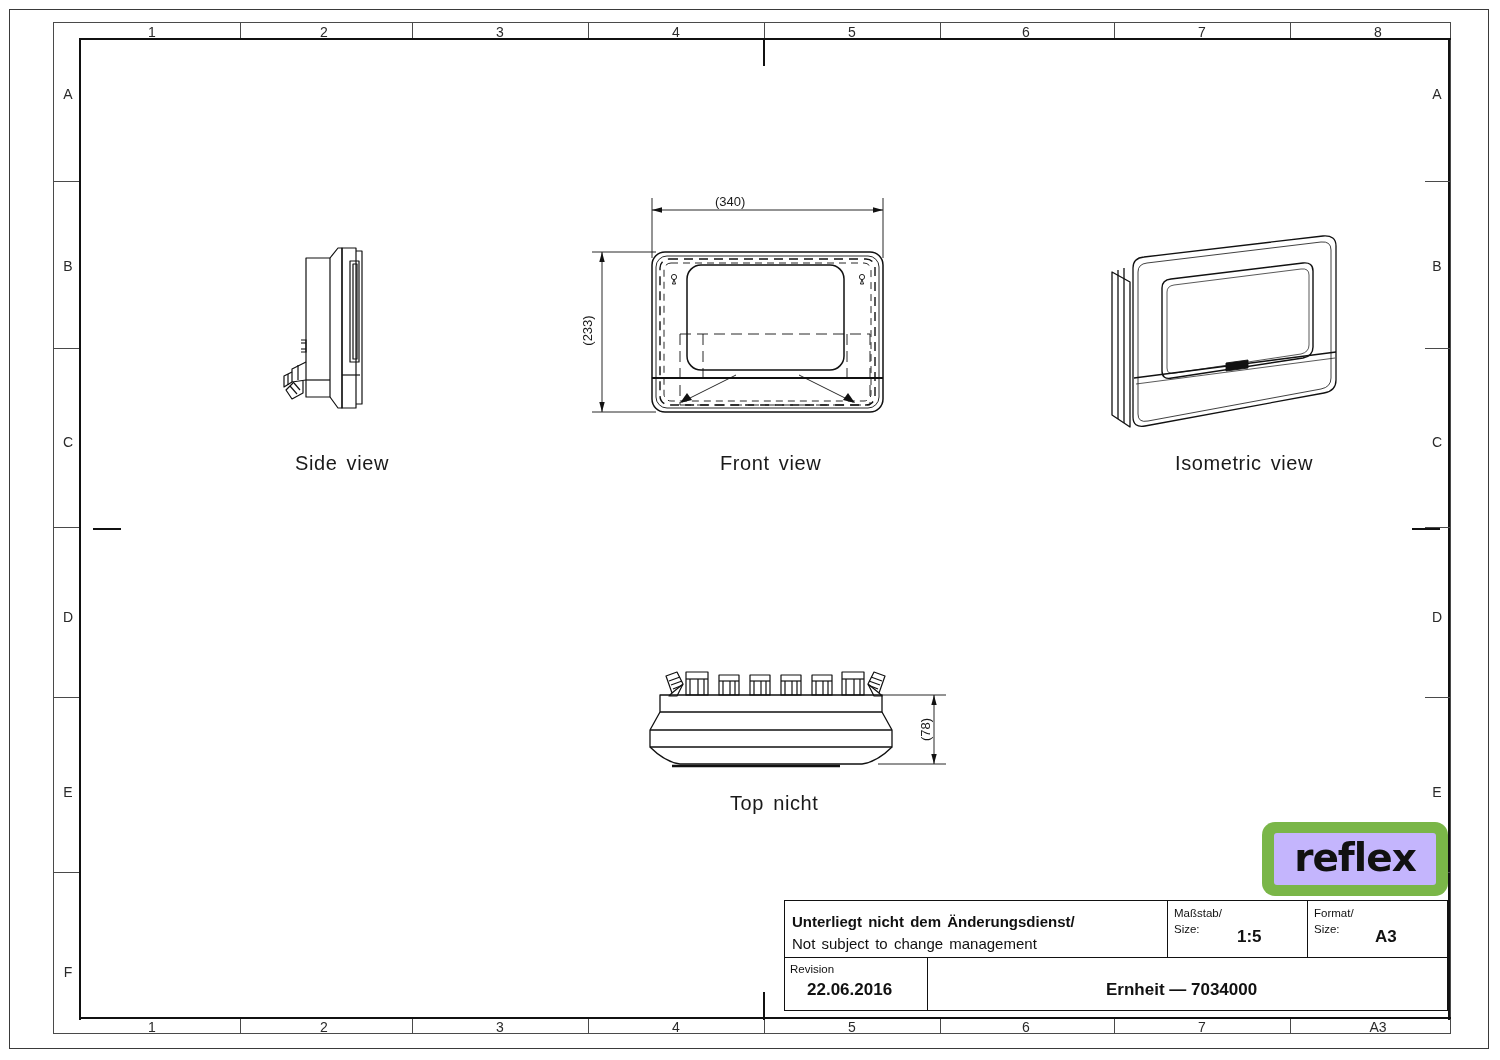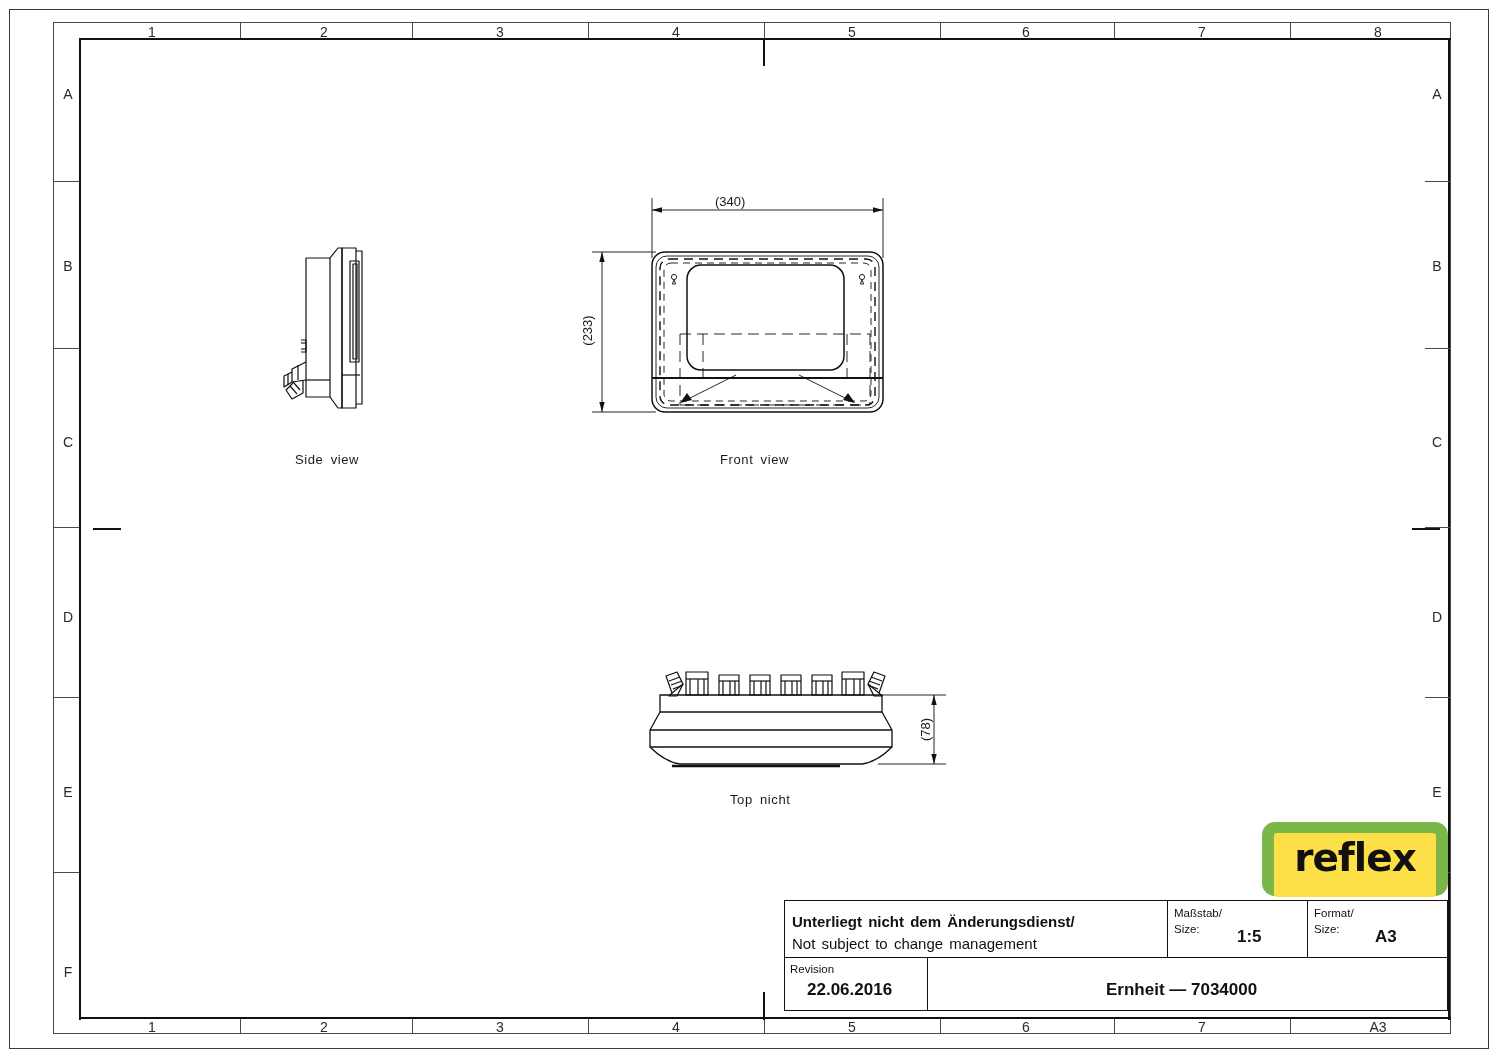--- a/index.html
+++ b/index.html
@@ -98,21 +98,21 @@
   
   .centermark {
     position: absolute;
     background: #111;
   }
 
   
   .view { position: absolute; }
   .view-label {
     position: absolute;
-    font-size: 13px;
+    font-size: 20px;
     letter-spacing: 0.6px;
     color: #1a1a1a;
     white-space: nowrap;
     word-spacing: 3px;
   }
 
   .dimtext {
     position: absolute;
     font-size: 13px;
     color: #1a1a1a;
@@ -157,22 +157,22 @@
     left: 1262px; top: 822px;
     width: 186px;
     height: 74px;
     background: #7ab648;
     border-radius: 13px;
   }
   .logo-inner {
     position: absolute;
     left: 12px; top: 11px;
     width: 162px;
-    height: 64px;
-    background: #fde047;
+    height: 52px;
+    background: #c4b5fd;
     border-radius: 3px;
   }
   .logo-text {
     position: absolute;
     left: 0; top: 0;
     width: 162px;
     height: 52px;
     line-height: 50px;
     text-align: center;
     font-family: "DejaVu Sans", sans-serif;
@@ -361,20 +361,80 @@
           <circle cx="292" cy="97" r="2.6"></circle>
           <path d="M 292 99.6 L 290.4 104 L 293.6 104 Z"></path>
         </g>
       </g>
     </svg>
     <div class="dimtext" style="left:145px; top:14px;">(340)</div>
     <div class="dimtext vert" style="left:-3px; top:143px; width:40px; text-align:center;">(233)</div>
     <div class="view-label" style="left:150px; top:272px;">Front  view</div>
   </div>
 
+  <div class="view" style="left:1070px; top:230px;">
+    <svg width="290" height="210" viewBox="0 0 290 210">
+      <g fill="none" stroke="#111" stroke-width="1.3" stroke-linejoin="round">
+
+        <path d="M 42 42 L 42 185 L 60 197 L 60 52 Z"></path>
+        <path d="M 48 40 L 48 189"></path>
+        <path d="M 54 38 L 54 193"></path>
+
+        <path d="M 63 38
+                 Q 63 28 74 27
+                 L 253 6
+                 Q 266 5 266 16
+                 L 266 150
+                 Q 266 161 254 163
+                 L 75 196
+                 Q 63 198 63 187
+                 Z"></path>
+
+        <path d="M 68 42
+                 Q 68 34 77 33
+                 L 251 12
+                 Q 261 11 261 20
+                 L 261 148
+                 Q 261 157 251 159
+                 L 78 191
+                 Q 68 193 68 184
+                 Z" stroke-width="0.8"></path>
+
+        <path d="M 64 148 L 266 122" stroke-width="1.3"></path>
+        <path d="M 66 154 L 265 128" stroke-width="0.7"></path>
+
+        <path d="M 92 58
+                 Q 92 50 101 49
+                 L 233 33
+                 Q 243 32 243 41
+                 L 243 117
+                 Q 243 126 233 128
+                 L 102 148
+                 Q 92 150 92 141
+                 Z" stroke-width="1.4"></path>
+        <path d="M 97 62
+                 Q 97 56 104 55
+                 L 231 39
+                 Q 239 38 239 45
+                 L 239 115
+                 Q 239 122 231 124
+                 L 105 143
+                 Q 97 145 97 138
+                 Z" stroke-width="0.7"></path>
+      </g>
+
+      <g stroke="none" fill="#111">
+        <polygon points="156,133 178,130 178,138 156,141"></polygon>
+      </g>
+      <g fill="none" stroke="#111" stroke-width="0.9">
+        <polygon points="156,133 178,130 178,138 156,141"></polygon>
+      </g>
+    </svg>
+    <div class="view-label" style="left:105px; top:222px;">Isometric  view</div>
+  </div>
 
   <div class="view" style="left:620px; top:650px;">
     <svg width="350" height="170" viewBox="0 0 350 170">
       <g fill="none" stroke="#111" stroke-width="1.3" stroke-linejoin="round">
 
         <path d="M 40 45 L 262 45 L 262 62 L 40 62 Z"></path>
 
         <path d="M 40 62 L 30 80 L 30 97 L 272 97 L 272 80 L 262 62"></path>
 
         <path d="M 30 80 L 272 80"></path>

